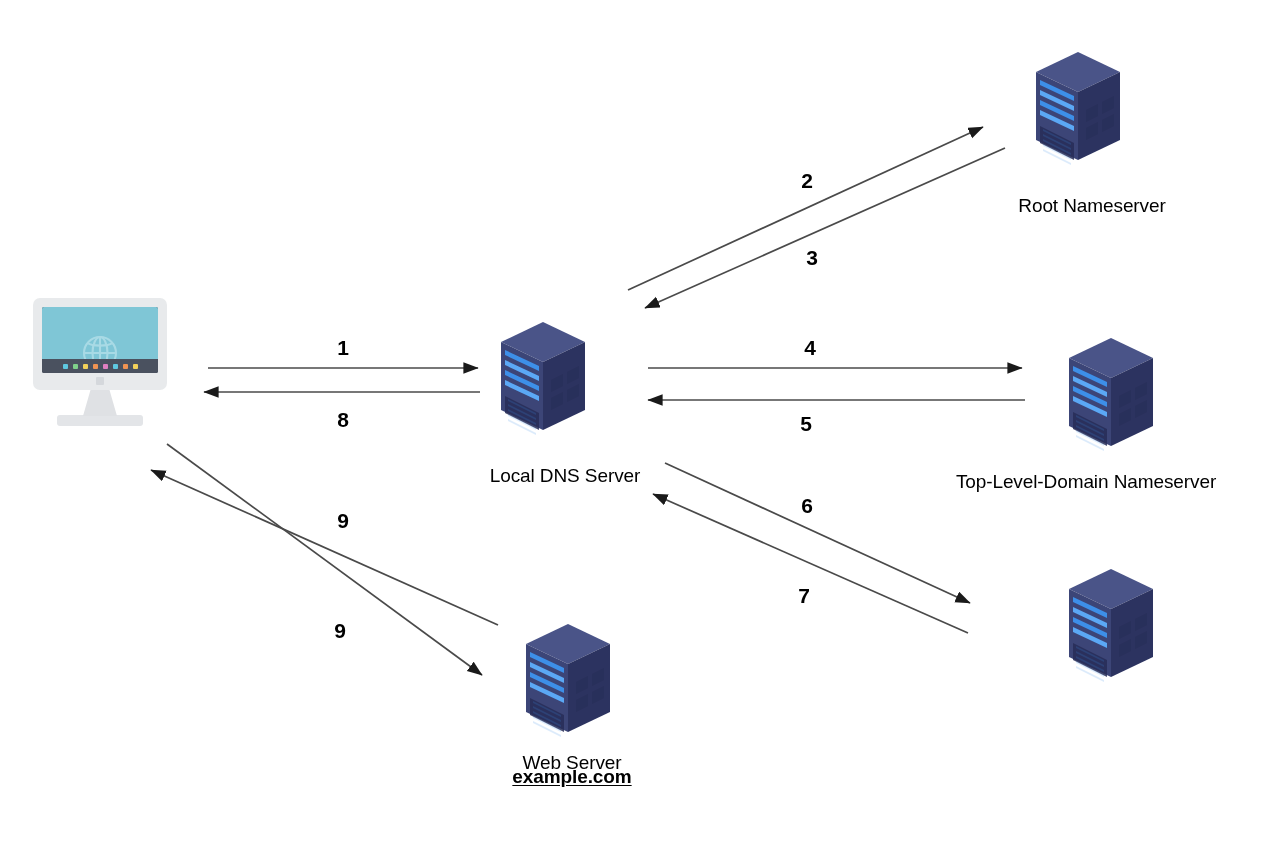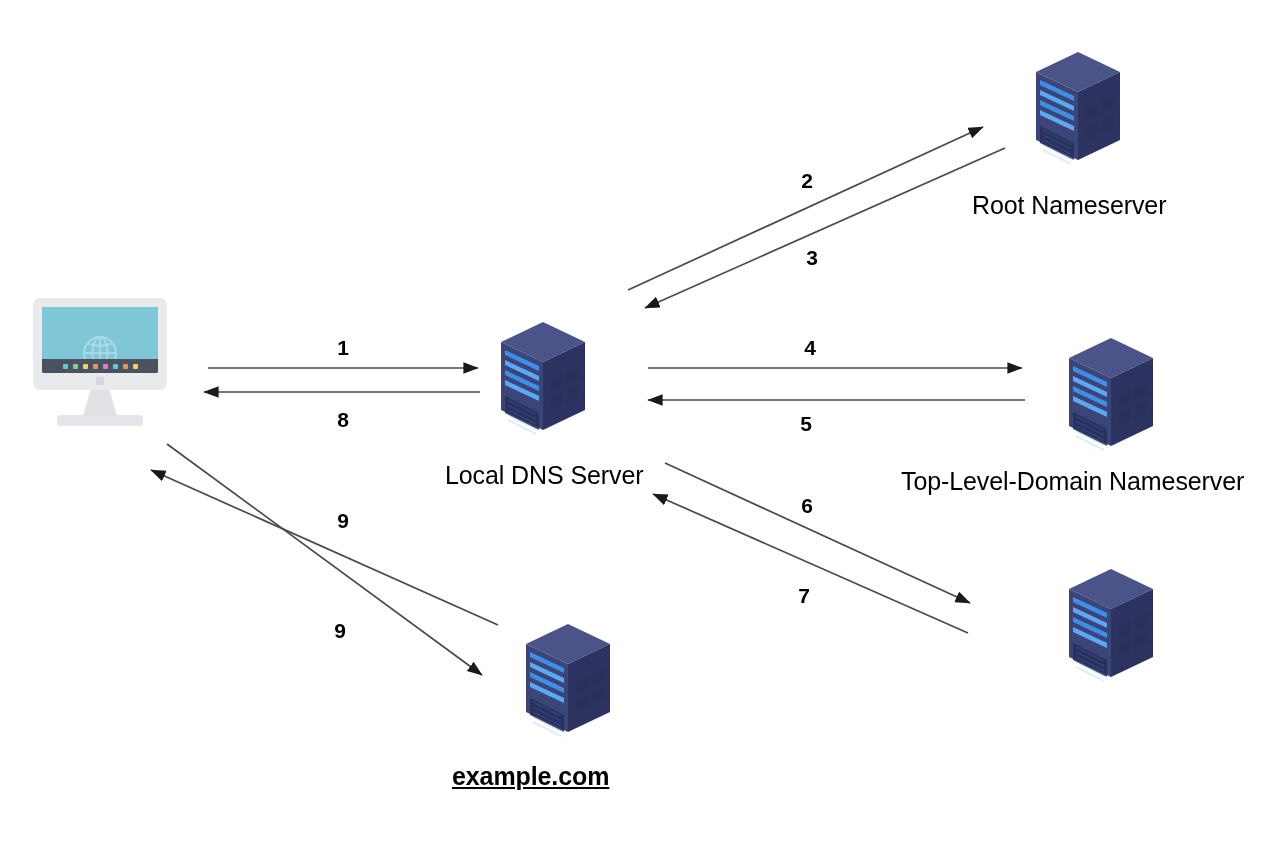--- a/index.html
+++ b/index.html
@@ -24,23 +24,24 @@
     top: 0;
     width: 1280px;
     height: 841px;
     pointer-events: none;
   }
   .node {
     position: absolute;
   }
   .node-label {
     position: absolute;
+    text-align: center;
     color: #000000;
     font-family: "Liberation Sans", sans-serif;
-    font-size: 25px;
+    font-size: 19px;
     line-height: 25px;
     white-space: nowrap;
     letter-spacing: -0.1px;
   }
   .node-sublabel {
     text-decoration: underline;
     text-underline-offset: 2px;
   }
   .edge-label {
     position: absolute;
@@ -312,18 +313,19 @@
           <polygon points="13,81 41,95 41,97 13,83" fill="#3d8fe8" opacity="0.18"></polygon>
           <polygon points="13,86 41,100 41,102 13,88" fill="#3d8fe8" opacity="0.18"></polygon>
           <polygon points="13,91 41,105 41,107 13,93" fill="#3d8fe8" opacity="0.18"></polygon>
           <polygon points="13,96 41,110 41,112 13,98" fill="#3d8fe8" opacity="0.18"></polygon>
           <polygon points="13,101 41,115 41,117 13,103" fill="#3d8fe8" opacity="0.18"></polygon>
           <polygon points="56,62 68,56 68,68 56,74" fill="#272d57" opacity="0.55"></polygon>
           <polygon points="72,54 84,48 84,60 72,66" fill="#272d57" opacity="0.55"></polygon>
           <polygon points="56,80 68,74 68,86 56,92" fill="#272d57" opacity="0.55"></polygon>
           <polygon points="72,72 84,66 84,78 72,84" fill="#272d57" opacity="0.55"></polygon>
         </svg></div>
+    <div class="node-label" style="left:-68px; top:130px; width:240px;">Web Server</div>
     <div class="node-label" style="left:-68px; top:144px; width:240px;font-weight:bold;">
       <span class="node-sublabel">example.com</span>
     </div>
   </div>
 
 </div>
 
 </body></html>

